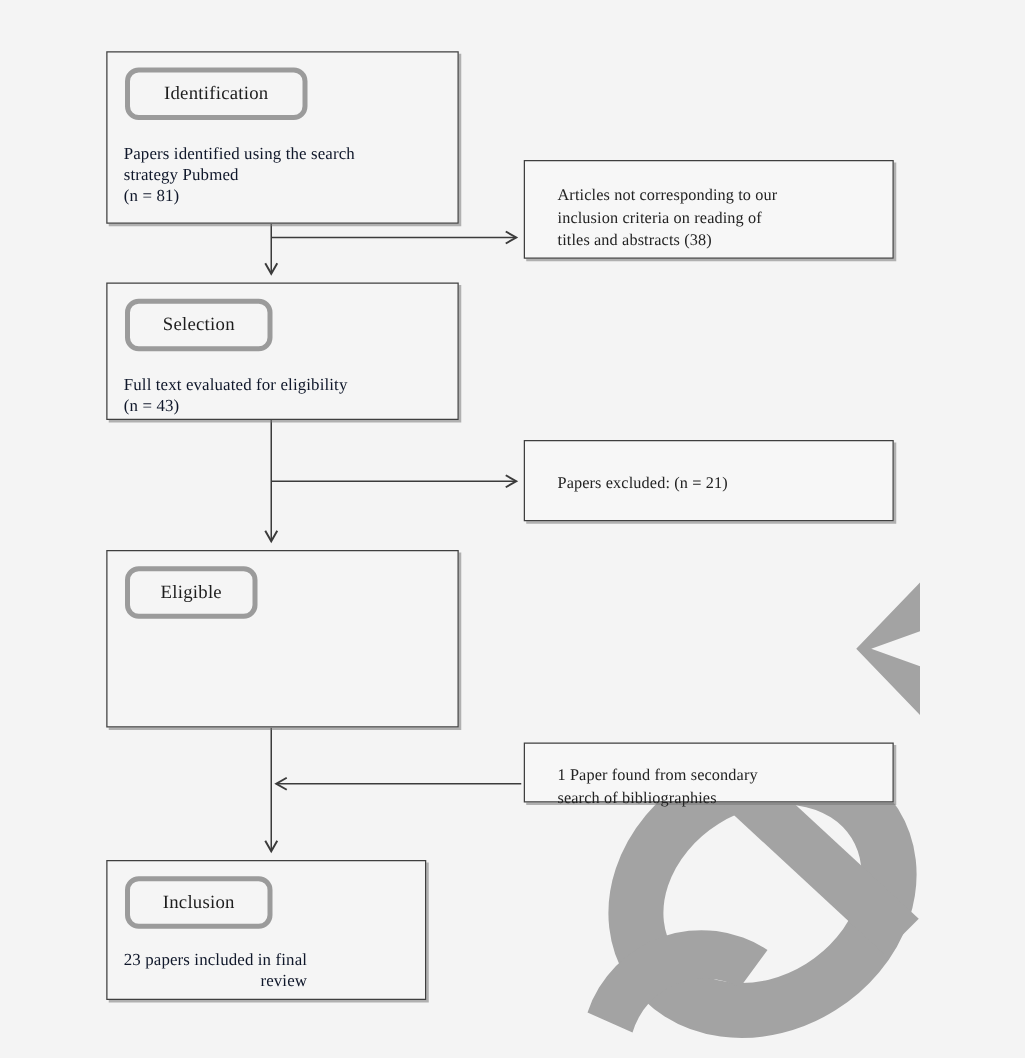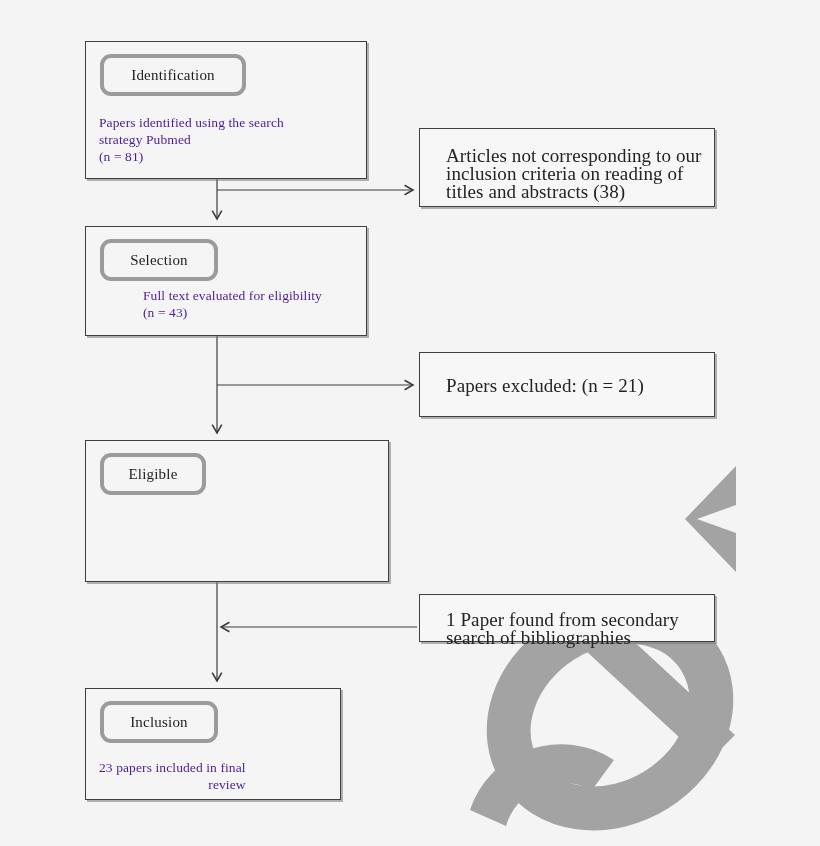--- a/index.html
+++ b/index.html
@@ -62,28 +62,28 @@
     letter-spacing: 0.2px;
     white-space: nowrap;
   }
 
   
   .box-text {
     position: absolute;
     left: 13px;
     font-size: 13.5px;
     line-height: 17px;
-    color: #4c1d95;
+    color: #0f172a;
     white-space: pre-line;
     letter-spacing: 0.1px;
   }
   .side-text {
     position: absolute;
     left: 26px;
-    font-size: 19px;
+    font-size: 13px;
     line-height: 18px;
     color: #232323;
     white-space: pre-line;
     letter-spacing: 0.1px;
   }
 
   
   #connectors {
     position: absolute;
     left: 0; top: 0;
@@ -147,25 +147,25 @@
     </div>
     <div class="box-text" style="top:72px;">Papers identified using the search
 strategy Pubmed
 (n = 81)</div>
   </div>
 
   <div class="stage-box" style="left:85px; top:226px; width:282px; height:110px;padding-left:24px;">
     <div class="stage-label" style="width:118px;">
       <span>Selection</span>
     </div>
-    <div class="box-text" style="top:60px;margin-left:44px;">Full text evaluated for eligibility
+    <div class="box-text" style="top:72px;">Full text evaluated for eligibility
 (n = 43)</div>
   </div>
 
-  <div class="stage-box" style="left:85px; top:440px; width:304px; height:142px;">
+  <div class="stage-box" style="left:85px; top:440px; width:282px; height:142px;">
     <div class="stage-label" style="width:106px;">
       <span>Eligible</span>
     </div>
   </div>
 
   <div class="stage-box" style="left:85px; top:688px; width:256px; height:112px;">
     <div class="stage-label" style="width:118px;">
       <span>Inclusion</span>
     </div>
     <div class="box-text" style="top:70px;text-align:right;">23 papers included in final

